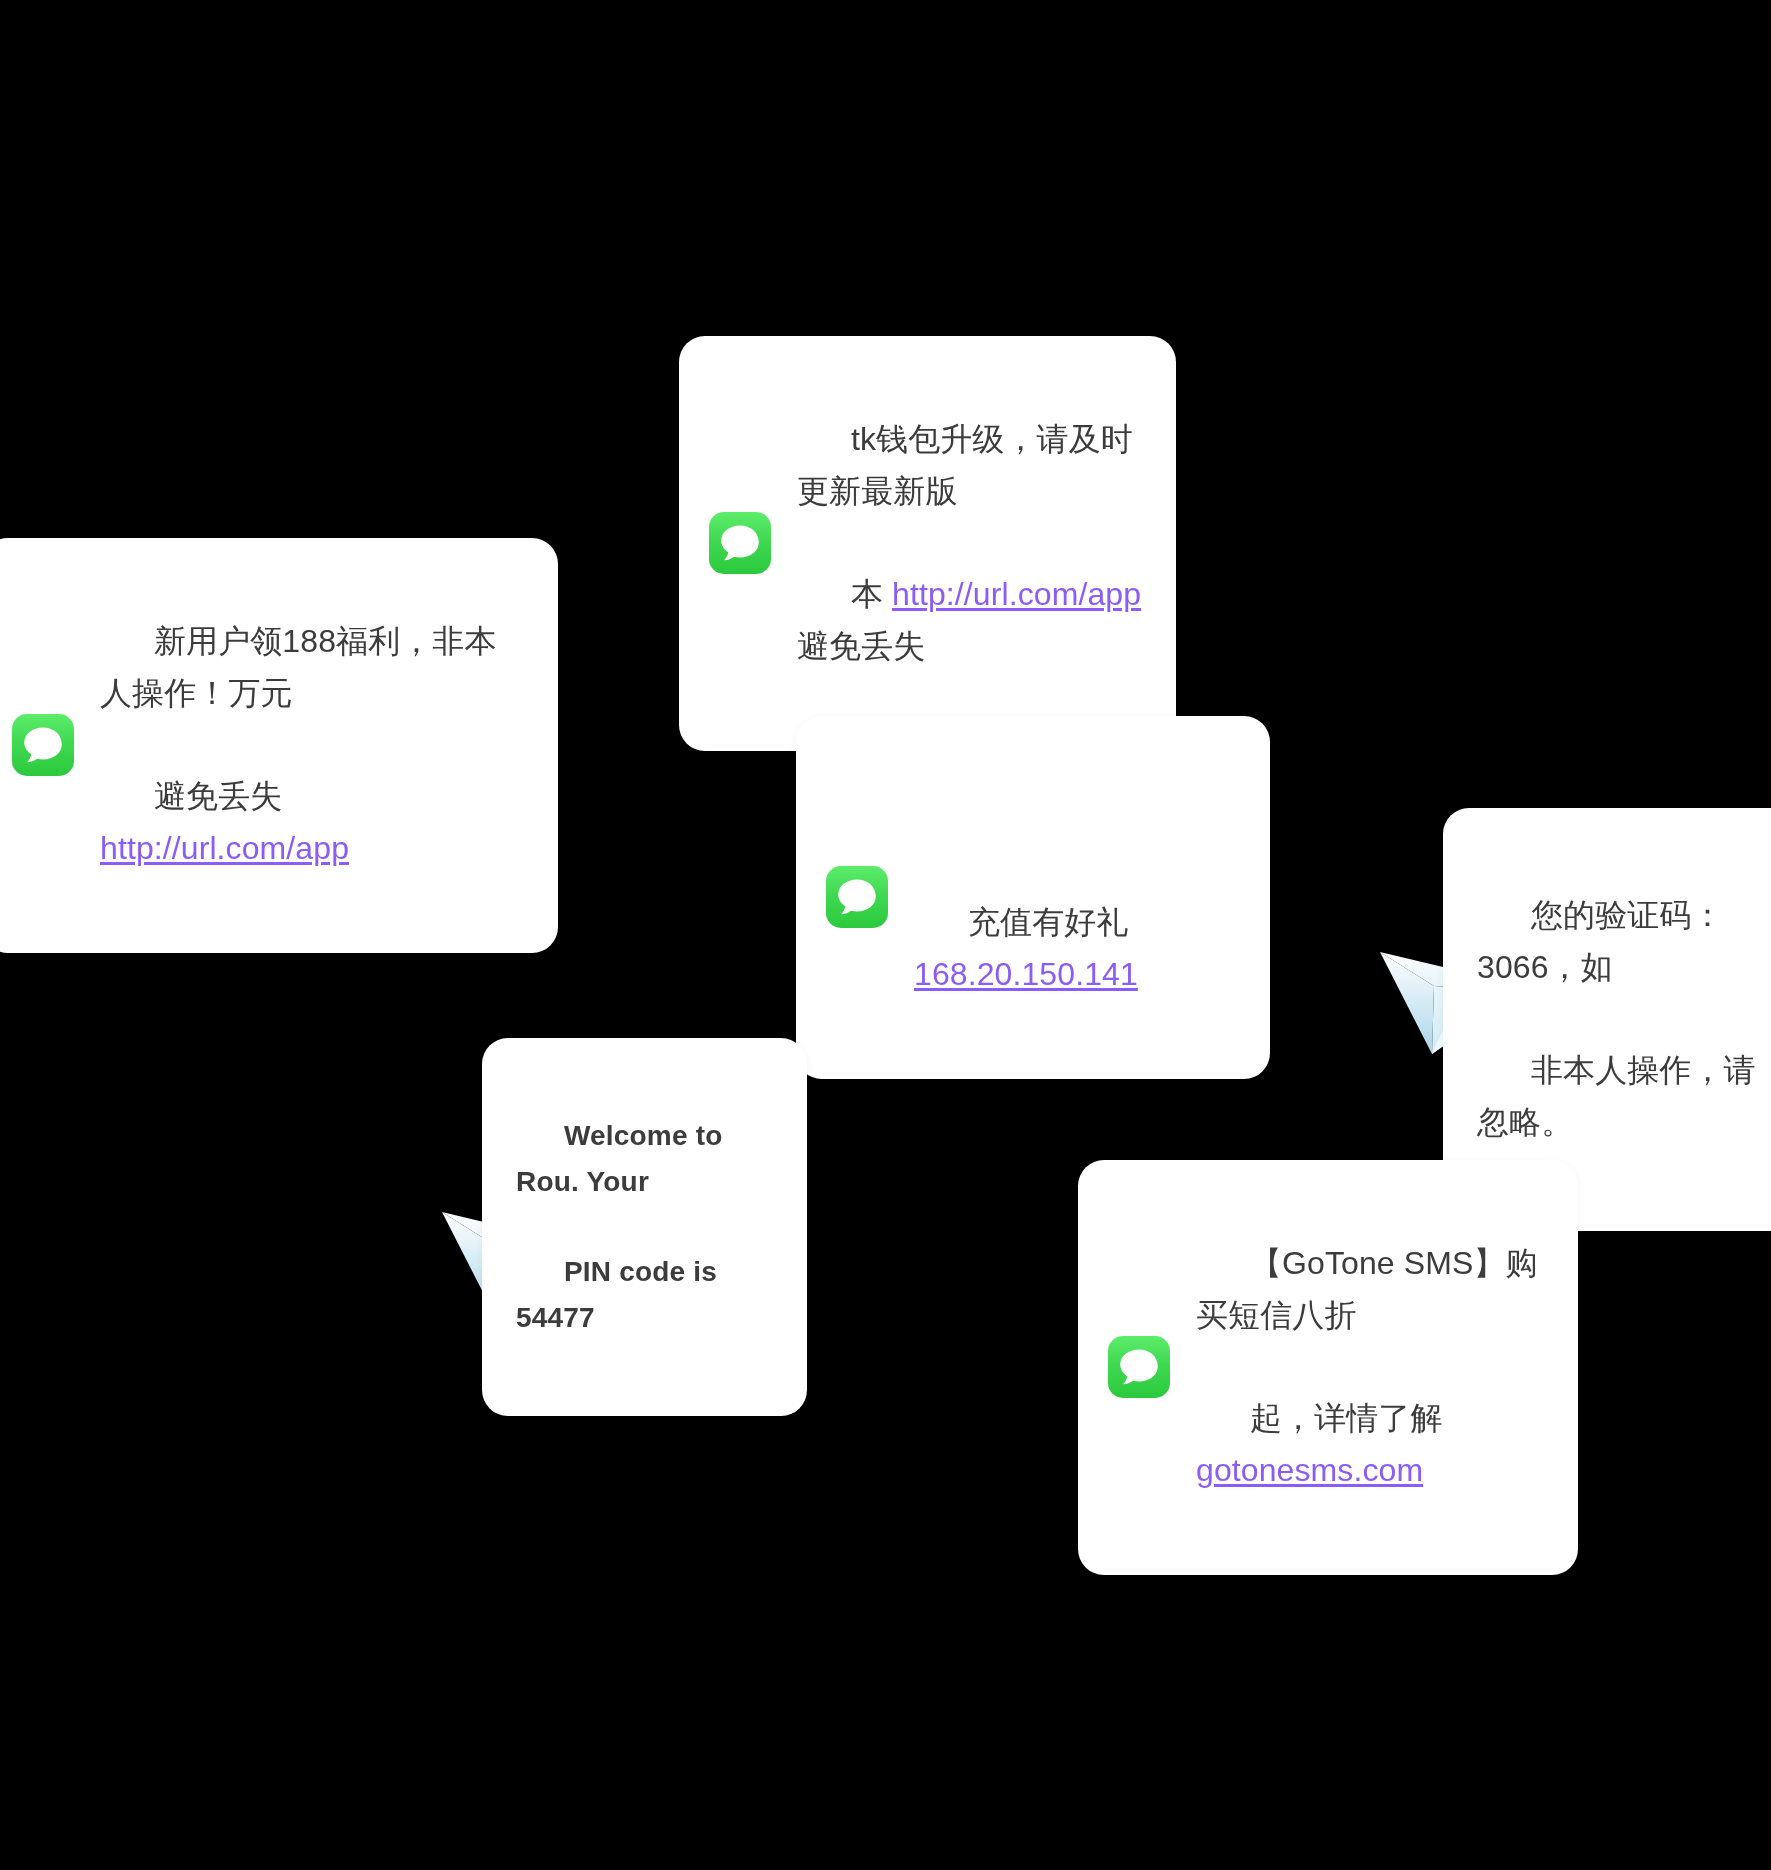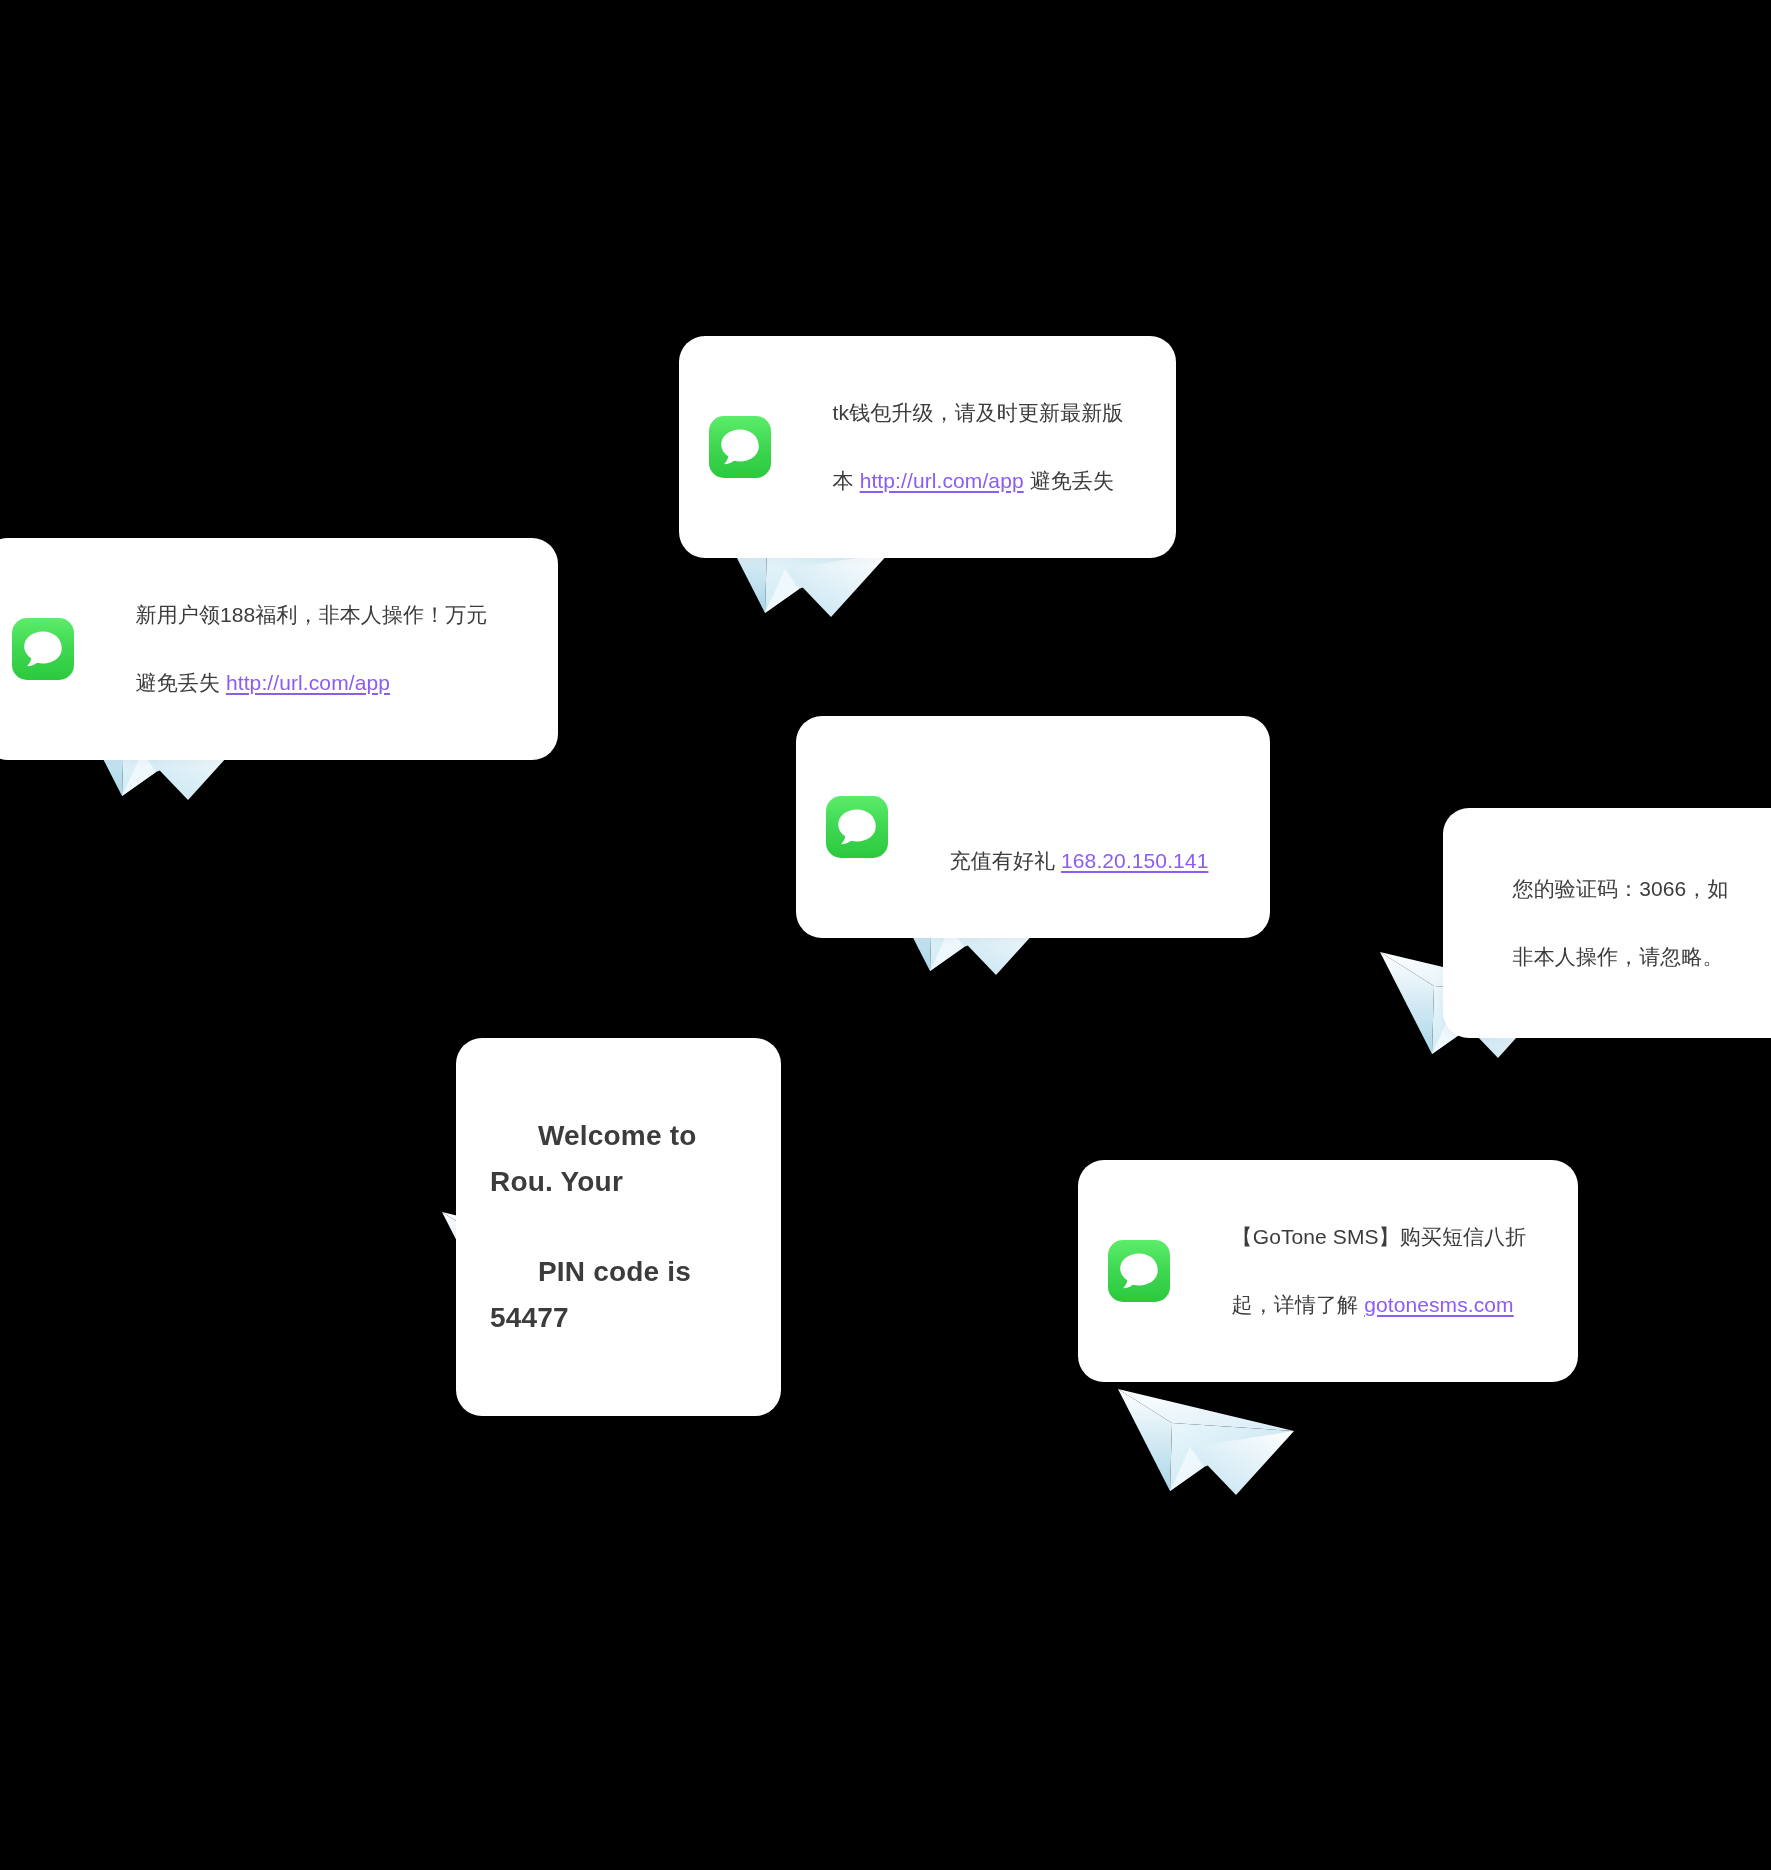--- a/index.html
+++ b/index.html
@@ -30,21 +30,21 @@
     align-items: center;
     gap: 26px;
     padding: 26px 30px;
     box-shadow: 0 2px 10px rgba(0,0,0,0.04);
   }
   .bubble.noicon {
     padding: 30px 34px;
   }
   .msg-text {
     color: #3c3c3c;
-    font-size: 21px;
+    font-size: 32px;
     line-height: 1.62;
     letter-spacing: 0.1px;
     font-weight: 400;
     white-space: pre-wrap;
   }
   .msg-text.en {
     font-weight: 700;
     font-size: 28px;
     letter-spacing: 0.2px;
   }
@@ -287,21 +287,21 @@
     </div>
   </div>
 
   <div class="bubble noicon" style="left:1443px; top:808px; width:366px;">
     <div class="msg-text">
       <span>您的验证码：3066，如</span><br>
       <span>非本人操作，请忽略。</span>
     </div>
   </div>
 
-  <div class="bubble noicon" style="left:456px; top:1038px; width:325px;">
+  <div class="bubble noicon" style="left:482px; top:1038px; width:325px;">
     <div class="msg-text en">
       <span>Welcome to Rou. Your</span><br>
       <span>PIN code is 54477</span>
     </div>
   </div>
 
   <div class="bubble" style="left:1078px; top:1160px; width:500px;">
     <span class="im-icon">
       <svg viewBox="0 0 62 62" xmlns="http://www.w3.org/2000/svg">
         <path d="M31 13.5c-10.4 0-18.8 6.6-18.8 15 0 4.8 2.8 9 7.1 11.8 -0.5 3.1 -1.9 5.3 -3.6 7 -0.4 0.4 -0.1 1.1 0.5 1 3.8 -0.5 6.9 -2.1 9 -3.6 1.8 0.5 3.8 0.8 5.8 0.8 10.4 0 18.8 -6.6 18.8 -15C49.8 20.1 41.4 13.5 31 13.5z" fill="#ffffff"></path>

